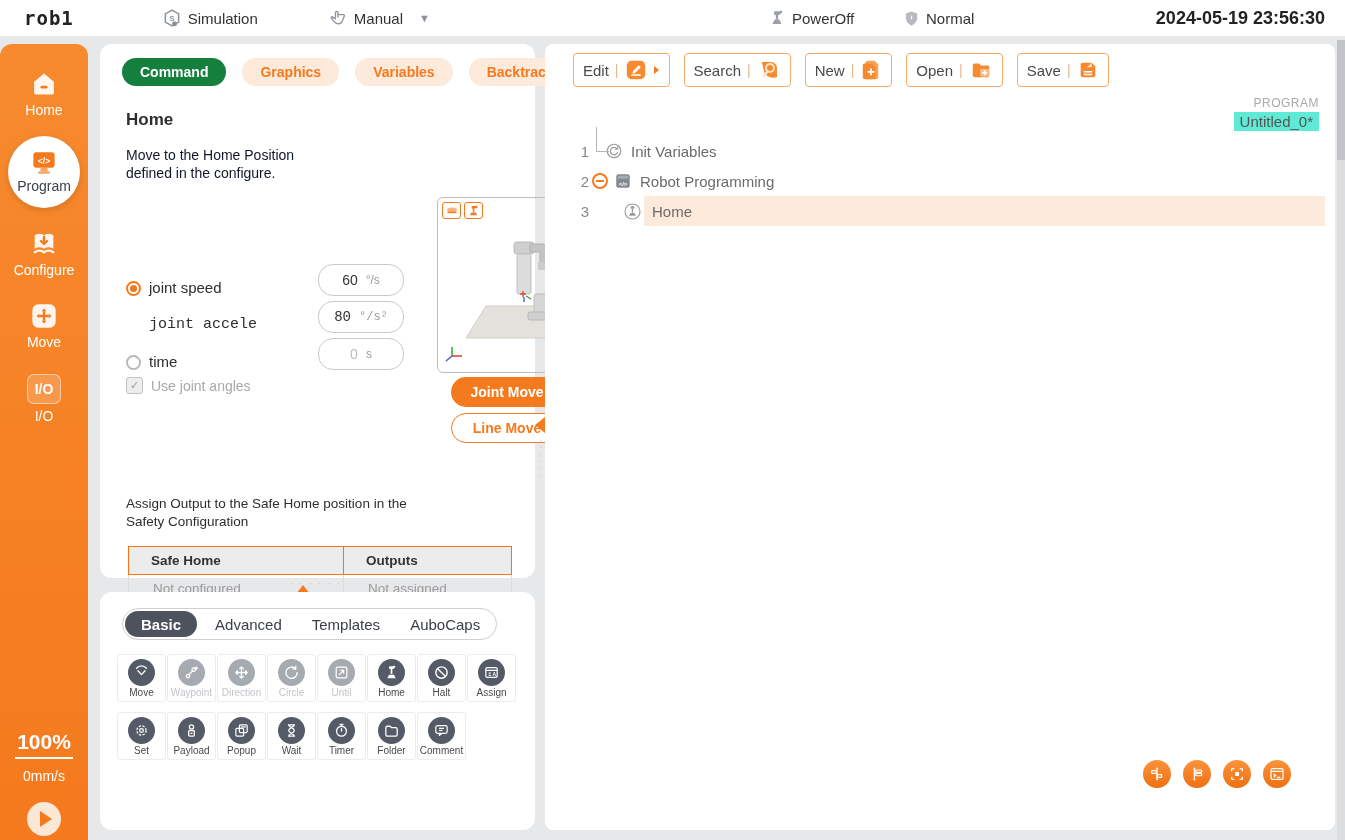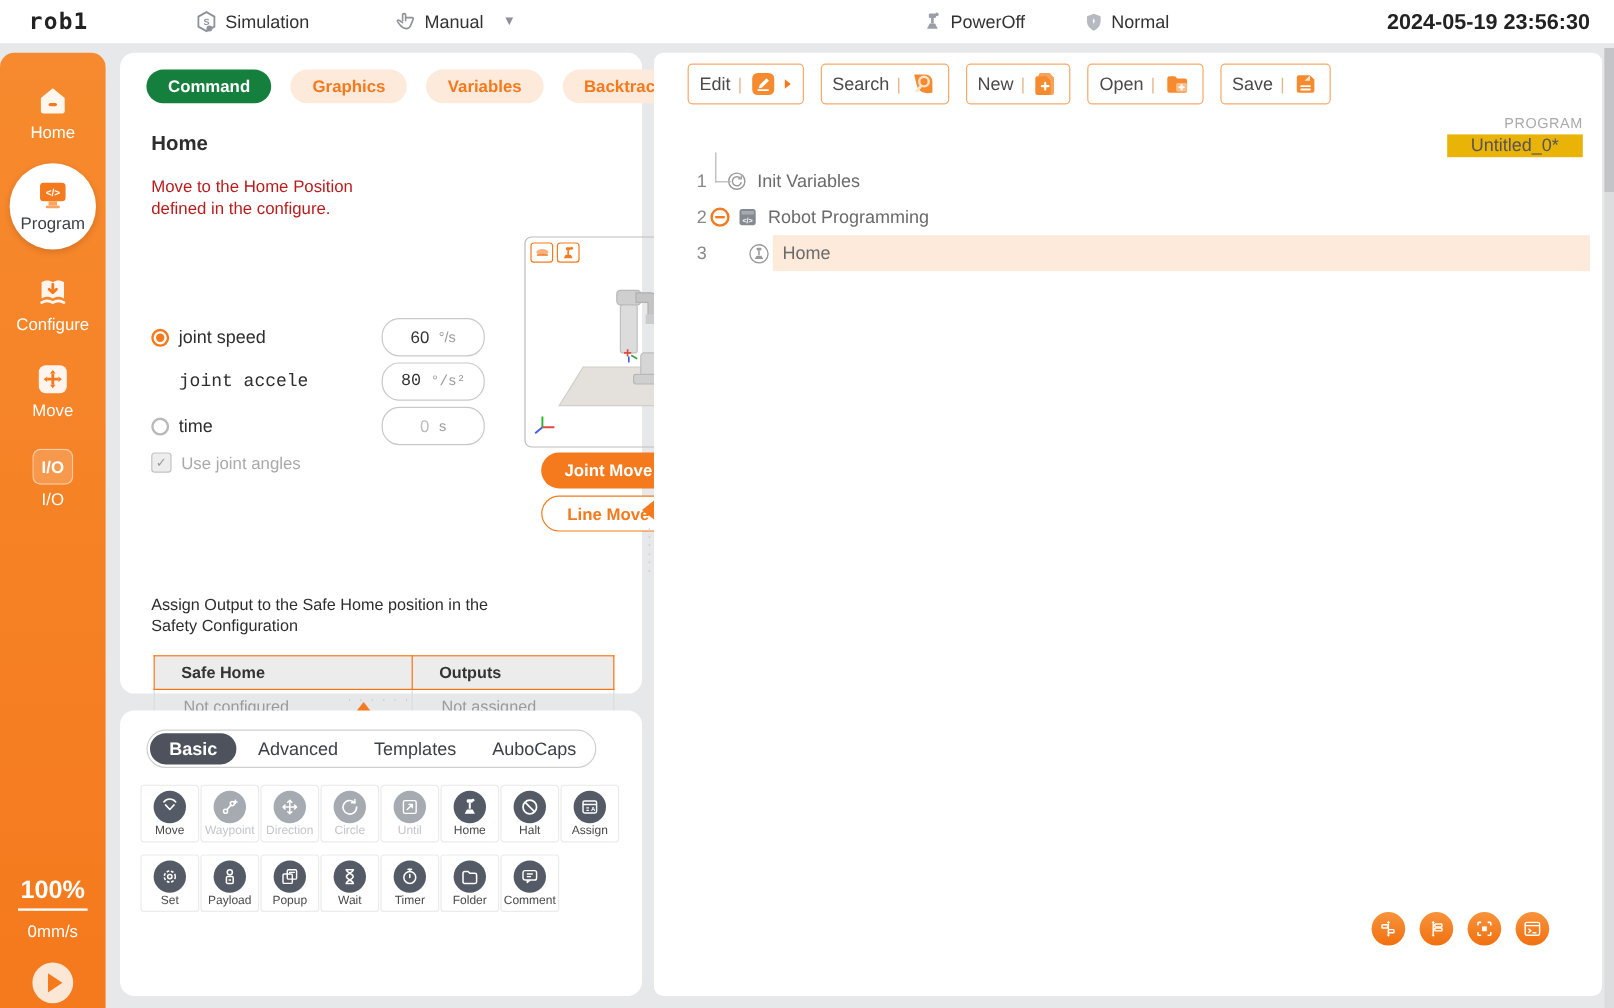--- a/index.html
+++ b/index.html
@@ -27,29 +27,29 @@
   
   .card{position:absolute;background:#fff;border-radius:12px;}
   .card1{left:100px;top:44px;width:435px;height:534px;}
   .card2{left:100px;top:592px;width:435px;height:238px;}
   .card3{left:545px;top:44px;width:790px;height:786px;border-radius:8px;}
   
   .tabs{display:flex;gap:16px;padding:14px 0 0 22px;}
   .tab{height:28px;border-radius:14px;background:#fdeadb;color:#f5791d;font-weight:bold;font-size:14px;display:flex;align-items:center;padding:0 18px;cursor:pointer;}
   .tab.active{background:#15803d;color:#fff;}
   .c1-title{font-size:17px;font-weight:bold;color:#2e2e2e;margin:24px 0 0 26px;}
-  .c1-desc{font-size:14px;color:#b91c1c;margin:16px 0 0 26px;width:190px;line-height:1.3;}
+  .c1-desc{font-size:14px;color:#0f172a;margin:16px 0 0 26px;width:190px;line-height:1.3;}
   .form{position:absolute;left:26px;top:222px;}
   .frow{display:flex;align-items:center;margin-bottom:7px;height:30px;}
   .radio{width:15px;height:15px;border-radius:50%;border:2px solid #f5791d;box-sizing:border-box;position:relative;margin-right:8px;flex:0 0 auto;cursor:pointer;}
   .radio.sel::after{content:"";position:absolute;left:2px;top:2px;width:7px;height:7px;border-radius:50%;background:#f5791d;}
   .radio.off{border-color:#b9b9b9;}
   .flabel{font-size:15px;color:#2e2e2e;}
   .finput{margin-left:auto;width:84px;height:30px;border:1px solid #c9c9c9;border-radius:15px;display:flex;align-items:center;justify-content:center;gap:8px;font-size:14px;}
-  .frow{width:278px;}
+  .frow{width:278px;align-items:flex-end;}
   .fval{color:#333;} .funit{color:#9a9a9a;font-size:12px;}
   .dim .fval{color:#bdbdbd;}
   .chkrow{display:flex;align-items:center;gap:8px;margin-top:6px;}
   .chk{width:15px;height:15px;border:1px solid #c3c3c3;border-radius:3px;background:#ededed;color:#9a9a9a;font-size:11px;display:flex;align-items:center;justify-content:center;cursor:pointer;}
   .chklabel{font-size:14px;color:#a9a9a9;}
   .preview{position:absolute;left:337px;top:153px;width:175px;height:174px;border:1px solid #bdbdbd;border-radius:6px;}
   .pv-tools{position:absolute;left:4px;top:4px;display:flex;gap:3px;}
   .pv-btn{width:17px;height:15px;border:1px solid #f5791d;border-radius:3px;display:flex;align-items:center;justify-content:center;cursor:pointer;background:#fff;}
   .mvbtn{position:absolute;left:351px;width:147px;height:30px;border-radius:15px;font-size:14px;font-weight:bold;display:flex;align-items:center;justify-content:center;cursor:pointer;}
   .mv1{top:333px;background:#f5791d;color:#fff;}
@@ -72,21 +72,21 @@
   .tcirc{width:27px;height:27px;border-radius:50%;background:#555b66;display:flex;align-items:center;justify-content:center;}
   .tool.dis .tcirc{background:#a6abb2;}
   .tlabel{font-size:10px;color:#4a4a4a;white-space:nowrap;}
   .tool.dis .tlabel{color:#c2c5c9;}
   
   .ptoolbar{display:flex;gap:14px;padding:9px 0 0 28px;align-items:center;}
   .pbtn{height:32px;border:1px solid #f5a96b;border-radius:4px;display:flex;align-items:center;gap:6px;padding:0 9px;font-size:15px;color:#4a4a4a;cursor:pointer;background:#fff;}
   .pbtn .sep{color:#e8b68d;font-size:14px;}
   .prog-meta{position:absolute;right:16px;top:52px;text-align:right;}
   .prog-label{font-size:12px;color:#aaa;letter-spacing:.5px;}
-  .prog-name{font-size:15px;color:#555;background:#eab308;padding:1px 20px;display:inline-block;margin-top:2px;}
+  .prog-name{font-size:15px;color:#555;background:#5eead4;padding:1px 6px;display:inline-block;margin-top:2px;}
   .tree{position:absolute;left:0;top:92px;right:10px;}
   .trow{height:30px;display:flex;align-items:center;position:relative;}
   .tnum{width:22px;text-align:right;color:#888;font-size:15px;margin-left:22px;flex:0 0 auto;}
   .ticon-gap{width:16px;flex:0 0 auto;}
   .minus-c{width:16px;height:16px;border:2px solid #f5791d;border-radius:50%;box-sizing:border-box;position:relative;margin-left:3px;flex:0 0 auto;cursor:pointer;}
   .minus-c::after{content:"";position:absolute;left:2px;top:5px;width:8px;height:2px;background:#f5791d;}
   .tlabeltxt{color:#6b6b6b;font-size:15px;margin-left:8px;}
   .hl-bar{flex:1;align-self:stretch;background:#fdeada;display:flex;align-items:center;margin-left:2px;}
   .connector{position:absolute;left:66px;top:130px;width:10px;height:23px;border-left:1px solid #b5b5b5;border-bottom:1px solid #b5b5b5;}
   .rp-actions{position:absolute;right:44px;bottom:42px;display:flex;gap:12px;}

